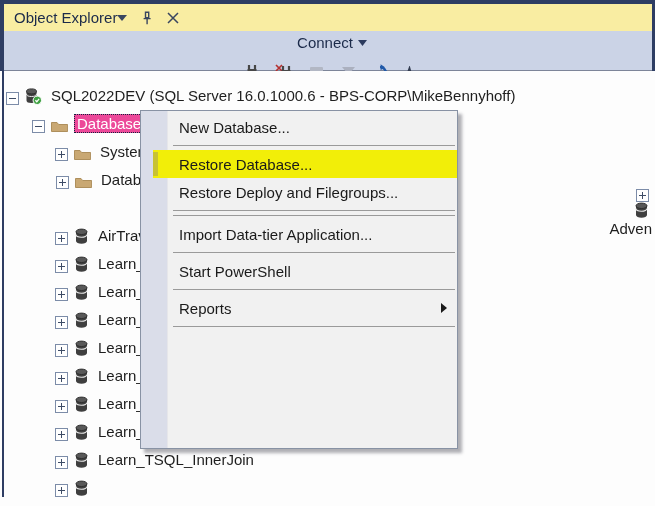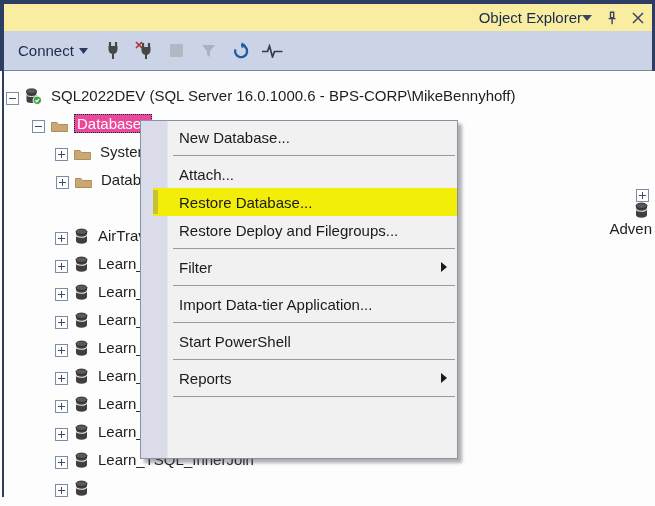--- a/index.html
+++ b/index.html
@@ -14,29 +14,29 @@
   
   .header{
     position:absolute;top:0;left:0;right:0;height:71px;
     border-top:4px solid #2E3D63;
     border-left:4px solid #2E3D63;
     border-right:3px solid #2E3D63;
     box-sizing:border-box;
   }
   .titlebar{
     height:27px;background:#F9EDA2;
-    display:flex;align-items:center;justify-content:flex-end;
+    display:flex;align-items:center;justify-content:flex-start;
     padding:0 8px 0 10px;
   }
   .titlebar .title{font-size:15px;color:#1B2A4A;}
   .tb-icons{display:flex;align-items:center;gap:14px;}
   .tb-icons span{display:inline-flex;align-items:center;justify-content:center;cursor:default;}
   .toolbar{
     height:39px;background:#CBD3E6;border-bottom:1px solid #7D8599;
-    display:flex;align-items:center;gap:6px;padding-left:8px;box-sizing:content-box;
+    display:flex;align-items:center;gap:6px;padding-left:8px;box-sizing:content-box;flex-direction:column;
   }
   .connect-btn{
     display:flex;align-items:center;gap:5px;border:0;background:transparent;
     font-family:inherit;font-size:15px;color:#1B2A4A;padding:3px 6px;cursor:default;
   }
   .tool-btn{
     width:26px;height:26px;display:flex;align-items:center;justify-content:center;
     border:0;background:transparent;padding:0;cursor:default;
   }
 
@@ -56,21 +56,21 @@
     width:13px;height:13px;display:inline-flex;flex:0 0 13px;margin-right:6px;
   }
   .trow .ticon{display:inline-flex;align-items:center;margin-right:6px;}
   .tlabel{padding:1px 3px;}
   .tlabel.sel{
     background:#ec4899;color:#ffffff;outline:1px dotted #10273f;outline-offset:-1px;
   }
 
   
   .menu{
-    position:absolute;left:140px;top:120px;width:318px;height:339px;
+    position:absolute;left:140px;top:110px;width:318px;height:339px;
     background:#F1F1F1;border:1px solid #8892A4;box-sizing:border-box;
     box-shadow:4px 4px 3px rgba(80,80,90,0.45);
     padding:2px 0;z-index:10;
   }
   .menu .gutter{
     position:absolute;left:0;top:0;bottom:0;width:26px;background:#DADDE9;
     border-right:1px solid #E6E6EA;
   }
   .mitem{
     position:relative;height:28px;display:flex;align-items:center;
@@ -416,34 +416,27 @@
     </div>
   <div class="left-edge"></div>
 
   <div class="menu" id="menu">
     <div class="gutter"></div>
   <div class="mitem">
         <span class="mlabel">New Database...</span>
       </div>
       <div class="msep"></div>
       <div class="mitem">
-        <span class="mlabel">Attach...</span>
-      </div>
-      <div class="mitem">
         <div class="hl-marker"></div>
         <span class="mlabel">Restore Database...</span>
       </div>
       <div class="mitem">
         <span class="mlabel">Restore Deploy and Filegroups...</span>
       </div>
       <div class="msep"></div>
-      <div class="mitem">
-        <span class="mlabel">Filter</span>
-        <span class="subarrow"></span>
-      </div>
       <div class="msep"></div>
       <div class="mitem">
         <span class="mlabel">Import Data-tier Application...</span>
       </div>
       <div class="msep"></div>
       <div class="mitem">
         <span class="mlabel">Start PowerShell</span>
       </div>
       <div class="msep"></div>
       <div class="mitem">

